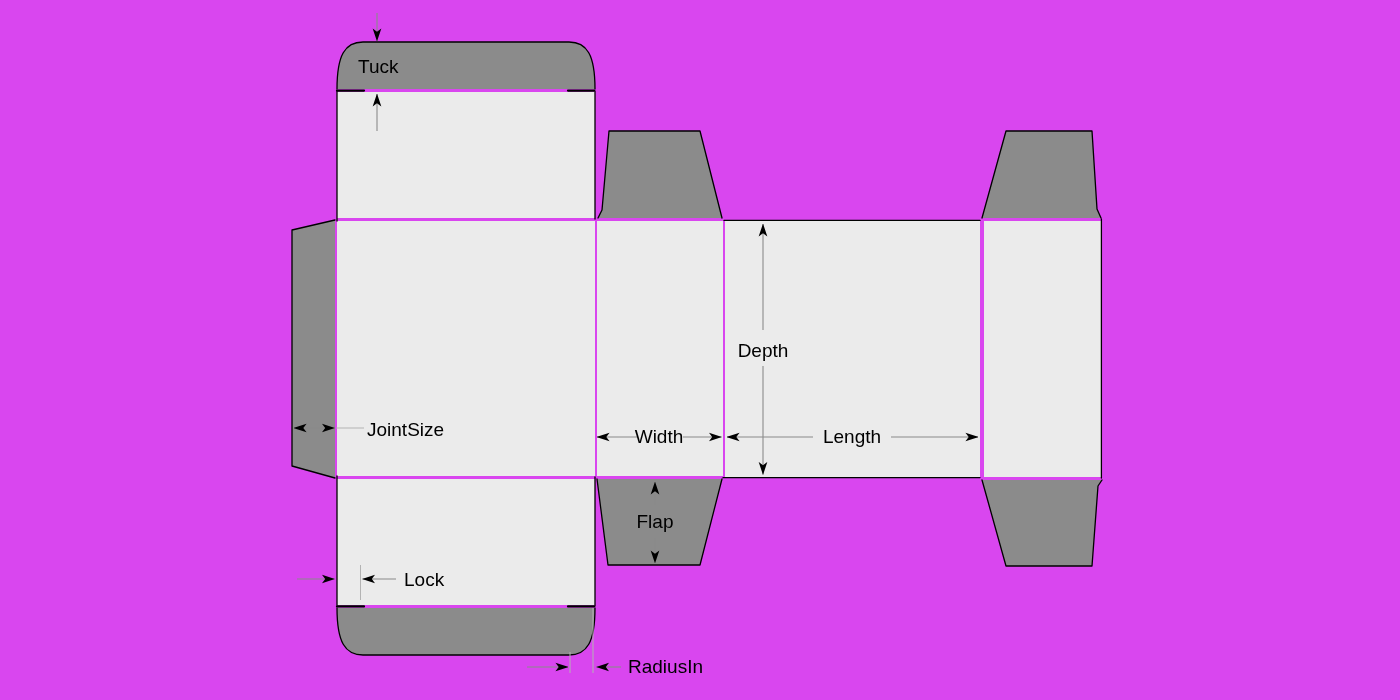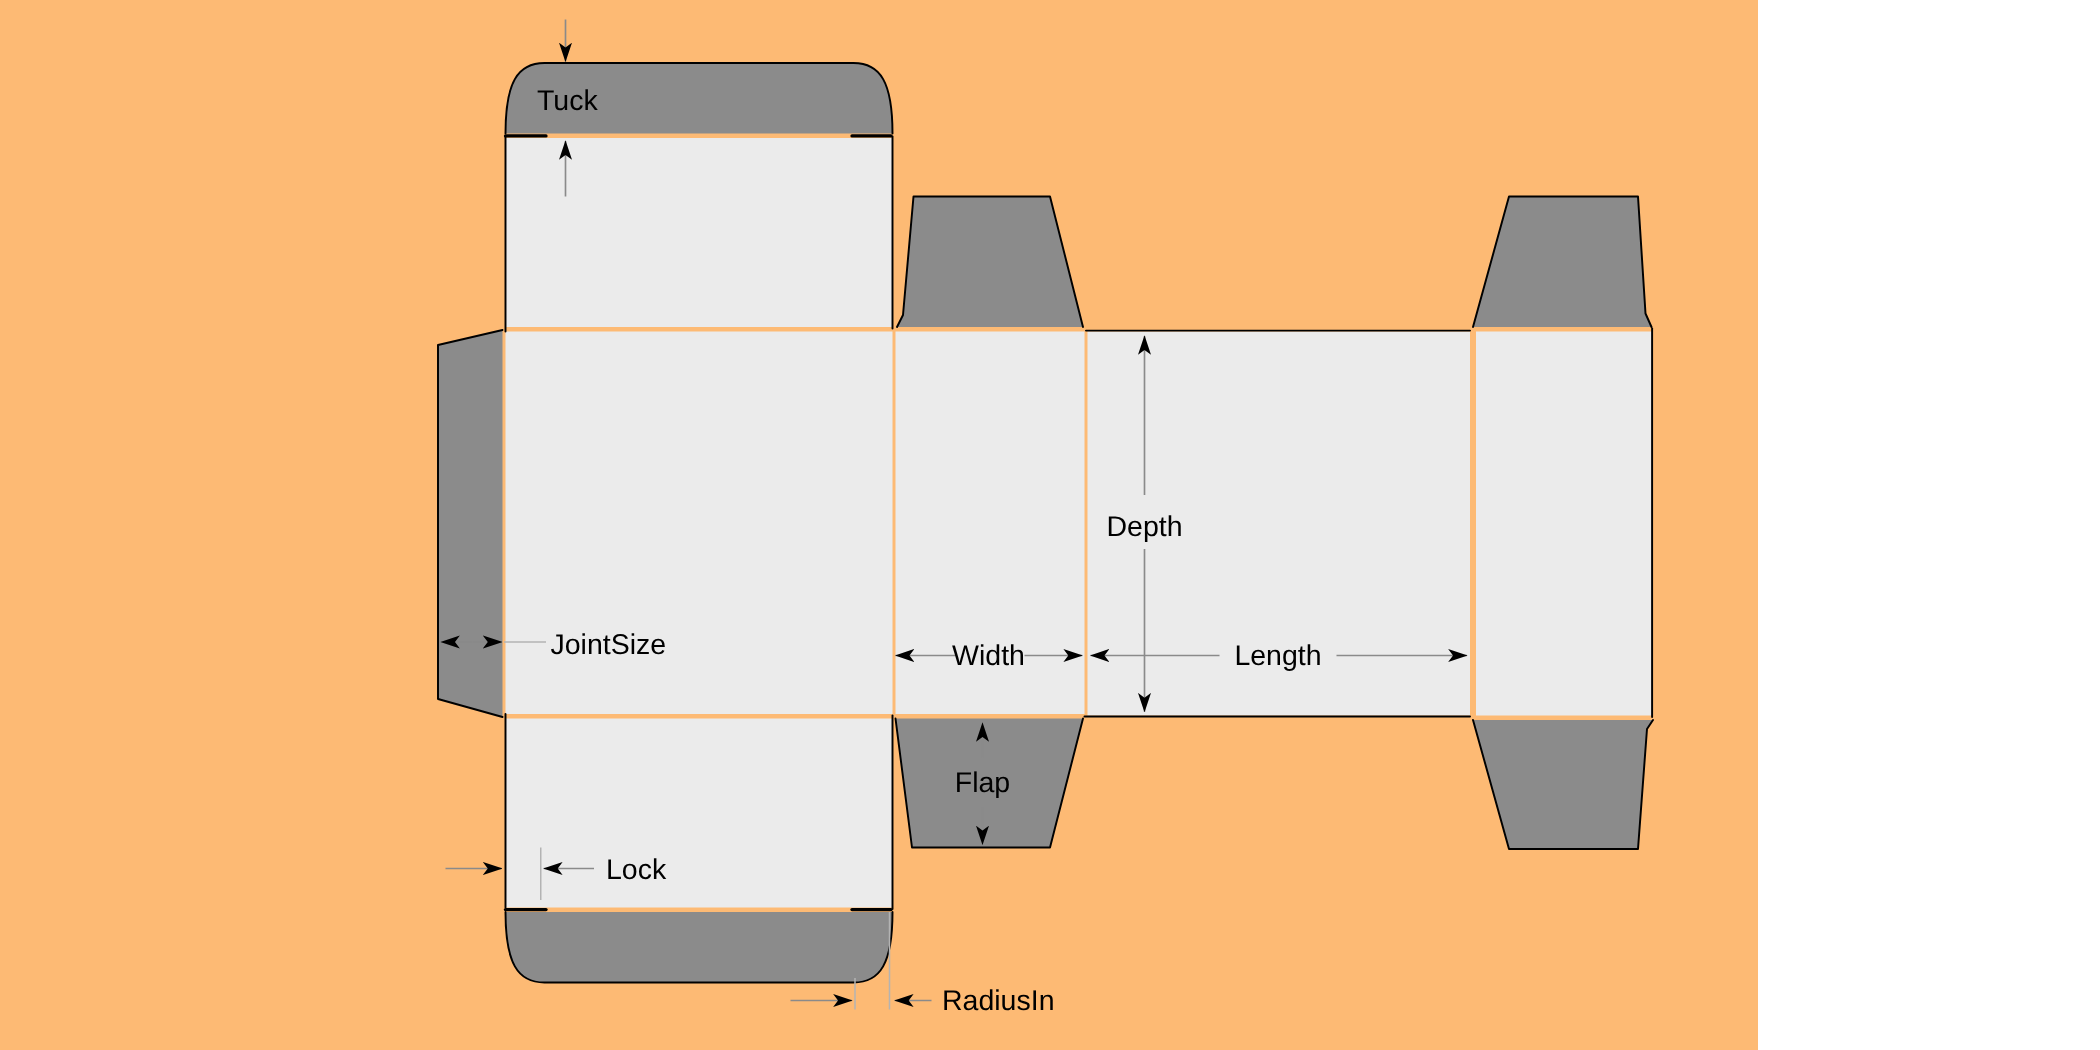--- a/index.html
+++ b/index.html
@@ -5,23 +5,23 @@
   html, body {
     margin: 0;
     padding: 0;
     background: #ffffff;
     width: 1400px;
     height: 700px;
     overflow: hidden;
   }
   .stage {
     position: relative;
-    width: 1172px;
+    width: 1400px;
     height: 700px;
-    background: #fdba74;
+    background: #d946ef;
   }
   svg text {
     font-family: "Liberation Sans", "DejaVu Sans", sans-serif;
     font-size: 19px;
   }
 </style>
 </head>
 <body>
 
 <div class="stage">

